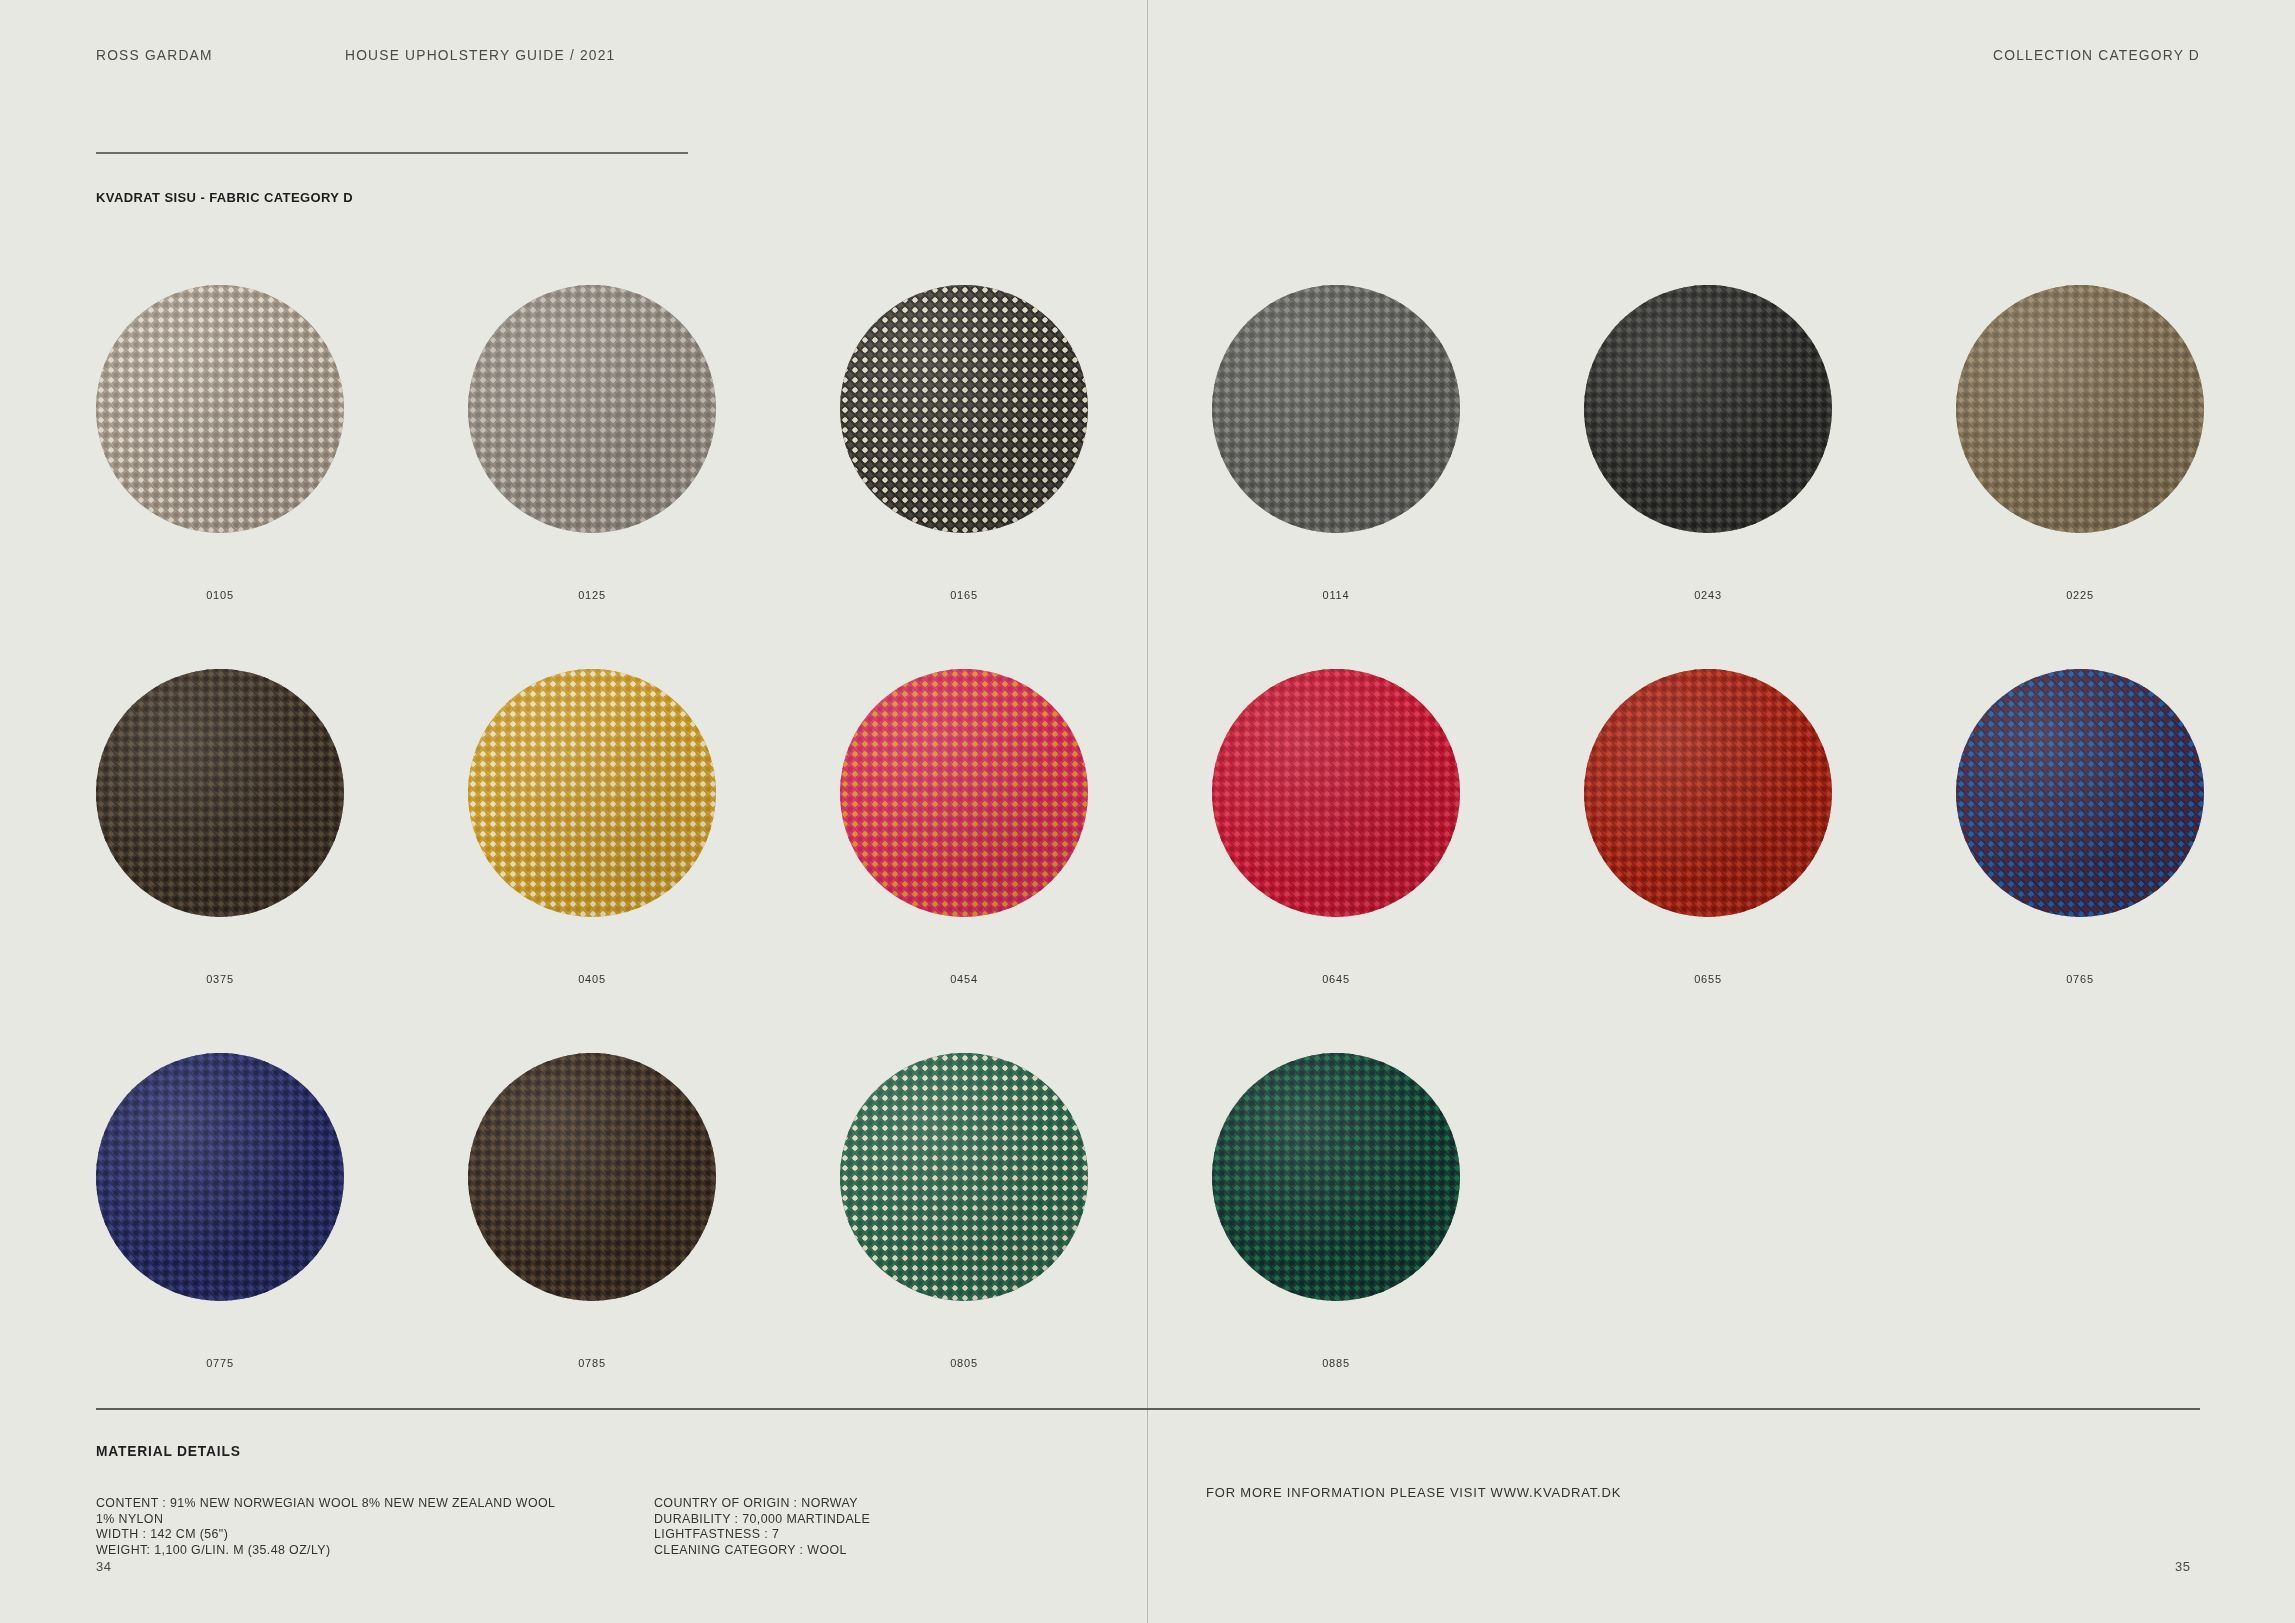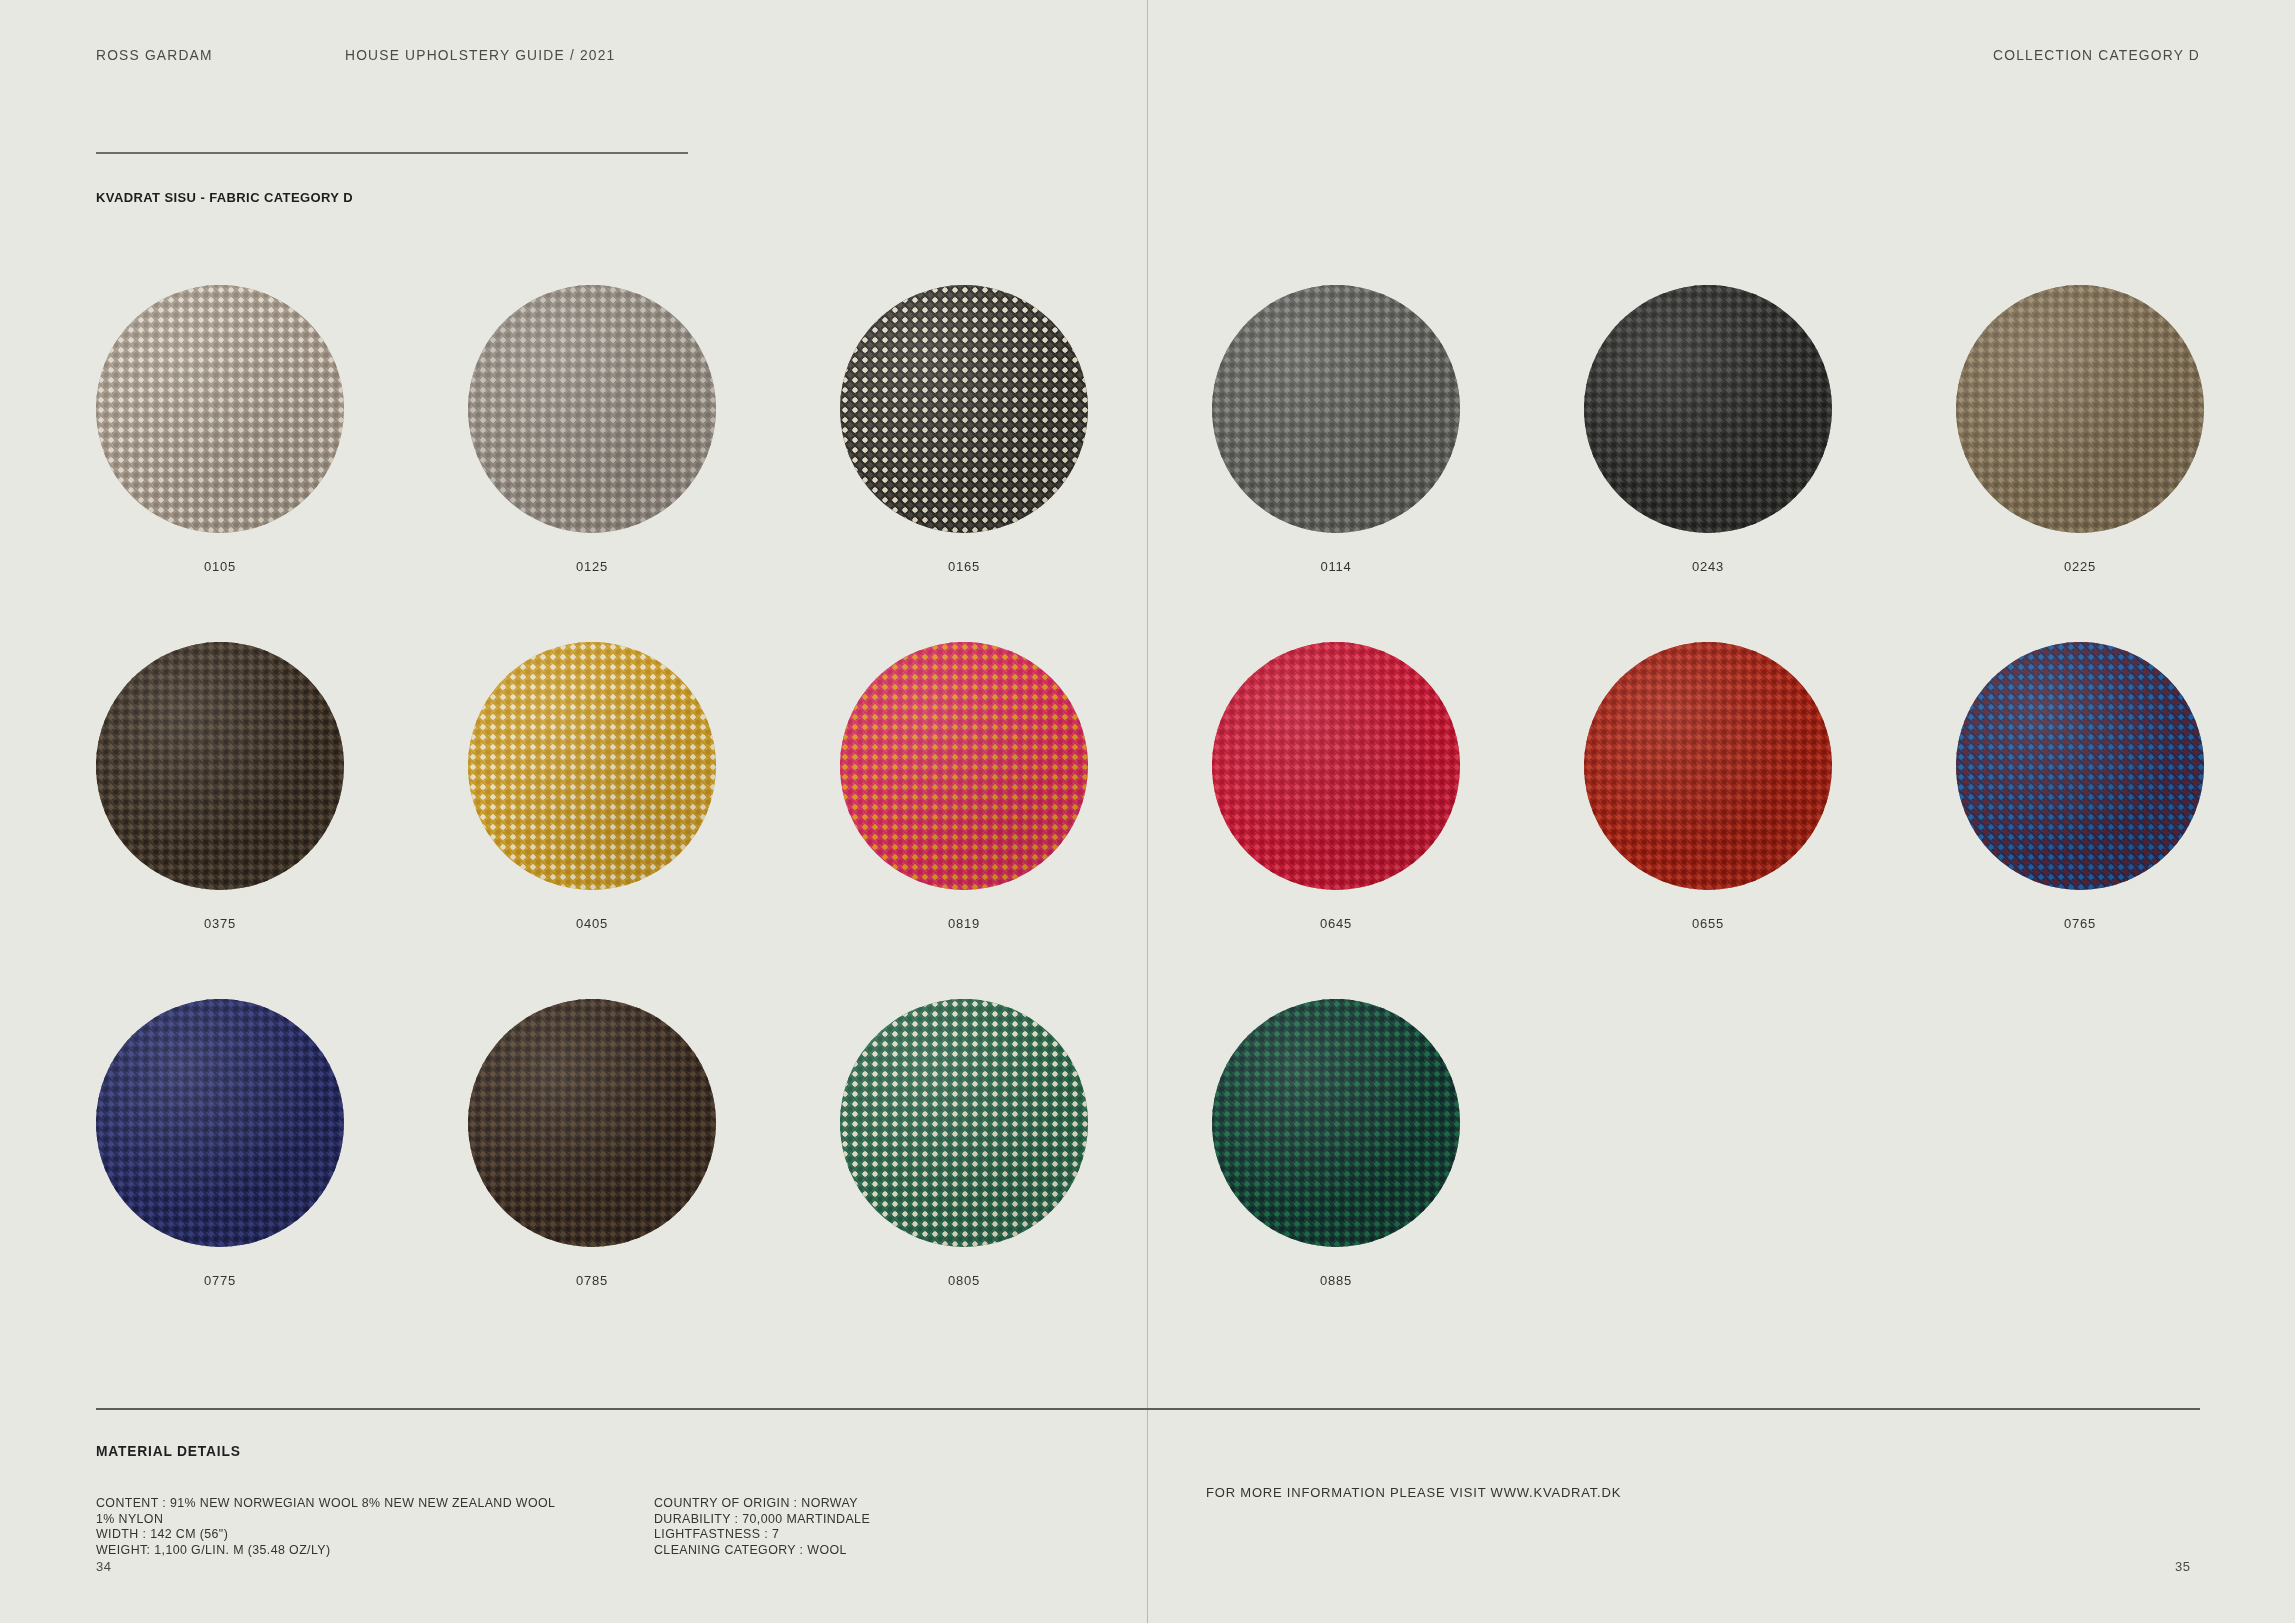--- a/index.html
+++ b/index.html
@@ -106,22 +106,22 @@
   .swatch-disc .sheen {
     position: absolute;
     inset: 0;
     border-radius: 50%;
     background:
       radial-gradient(circle at 34% 28%, rgba(255,255,255,0.13), rgba(255,255,255,0) 58%),
       radial-gradient(circle at 72% 80%, rgba(0,0,0,0.10), rgba(0,0,0,0) 62%);
     pointer-events: none;
   }
   .swatch-label {
-    margin-top: 26px;
-    font-size: 13px;
+    margin-top: 56px;
+    font-size: 11px;
     letter-spacing: 0.8px;
     color: #333330;
   }
 
   
   .footer-rule {
     position: absolute;
     left: 96px;
     right: 96px;
     top: 1408px;
@@ -217,21 +217,21 @@
             <div class="weave" style="background-image: radial-gradient(circle, rgb(230, 220, 190) 0px, rgb(230, 220, 190) 2.4px, rgba(0, 0, 0, 0) 2.9px), radial-gradient(circle, rgb(185, 140, 31) 0px, rgb(185, 140, 31) 2.4px, rgba(0, 0, 0, 0) 2.9px), repeating-linear-gradient(45deg, rgba(255, 255, 255, 0.05) 0px, rgba(255, 255, 255, 0.05) 1.8px, rgba(0, 0, 0, 0.05) 1.8px, rgba(0, 0, 0, 0.05) 3.7px);"></div>
             <div class="sheen"></div>
           </div>
           <div class="swatch-label">0405</div>
         </div>
         <div class="swatch-cell">
           <div class="swatch-disc" style="background: rgb(216, 50, 95);">
             <div class="weave" style="background-image: radial-gradient(circle, rgb(217, 146, 33) 0px, rgb(217, 146, 33) 2.4px, rgba(0, 0, 0, 0) 2.9px), radial-gradient(circle, rgb(192, 37, 80) 0px, rgb(192, 37, 80) 2.4px, rgba(0, 0, 0, 0) 2.9px), repeating-linear-gradient(45deg, rgba(255, 255, 255, 0.05) 0px, rgba(255, 255, 255, 0.05) 1.8px, rgba(0, 0, 0, 0.05) 1.8px, rgba(0, 0, 0, 0.05) 3.7px);"></div>
             <div class="sheen"></div>
           </div>
-          <div class="swatch-label">0819</div>
+          <div class="swatch-label">0454</div>
         </div>
         <div class="swatch-cell">
           <div class="swatch-disc" style="background: rgb(36, 40, 92);">
             <div class="weave" style="background-image: radial-gradient(circle, rgb(58, 63, 126) 0px, rgb(58, 63, 126) 2.4px, rgba(0, 0, 0, 0) 2.9px), radial-gradient(circle, rgb(26, 29, 71) 0px, rgb(26, 29, 71) 2.4px, rgba(0, 0, 0, 0) 2.9px), repeating-linear-gradient(45deg, rgba(255, 255, 255, 0.05) 0px, rgba(255, 255, 255, 0.05) 1.8px, rgba(0, 0, 0, 0.05) 1.8px, rgba(0, 0, 0, 0.05) 3.7px);"></div>
             <div class="sheen"></div>
           </div>
           <div class="swatch-label">0775</div>
         </div>
         <div class="swatch-cell">
           <div class="swatch-disc" style="background: rgb(58, 45, 36);">

